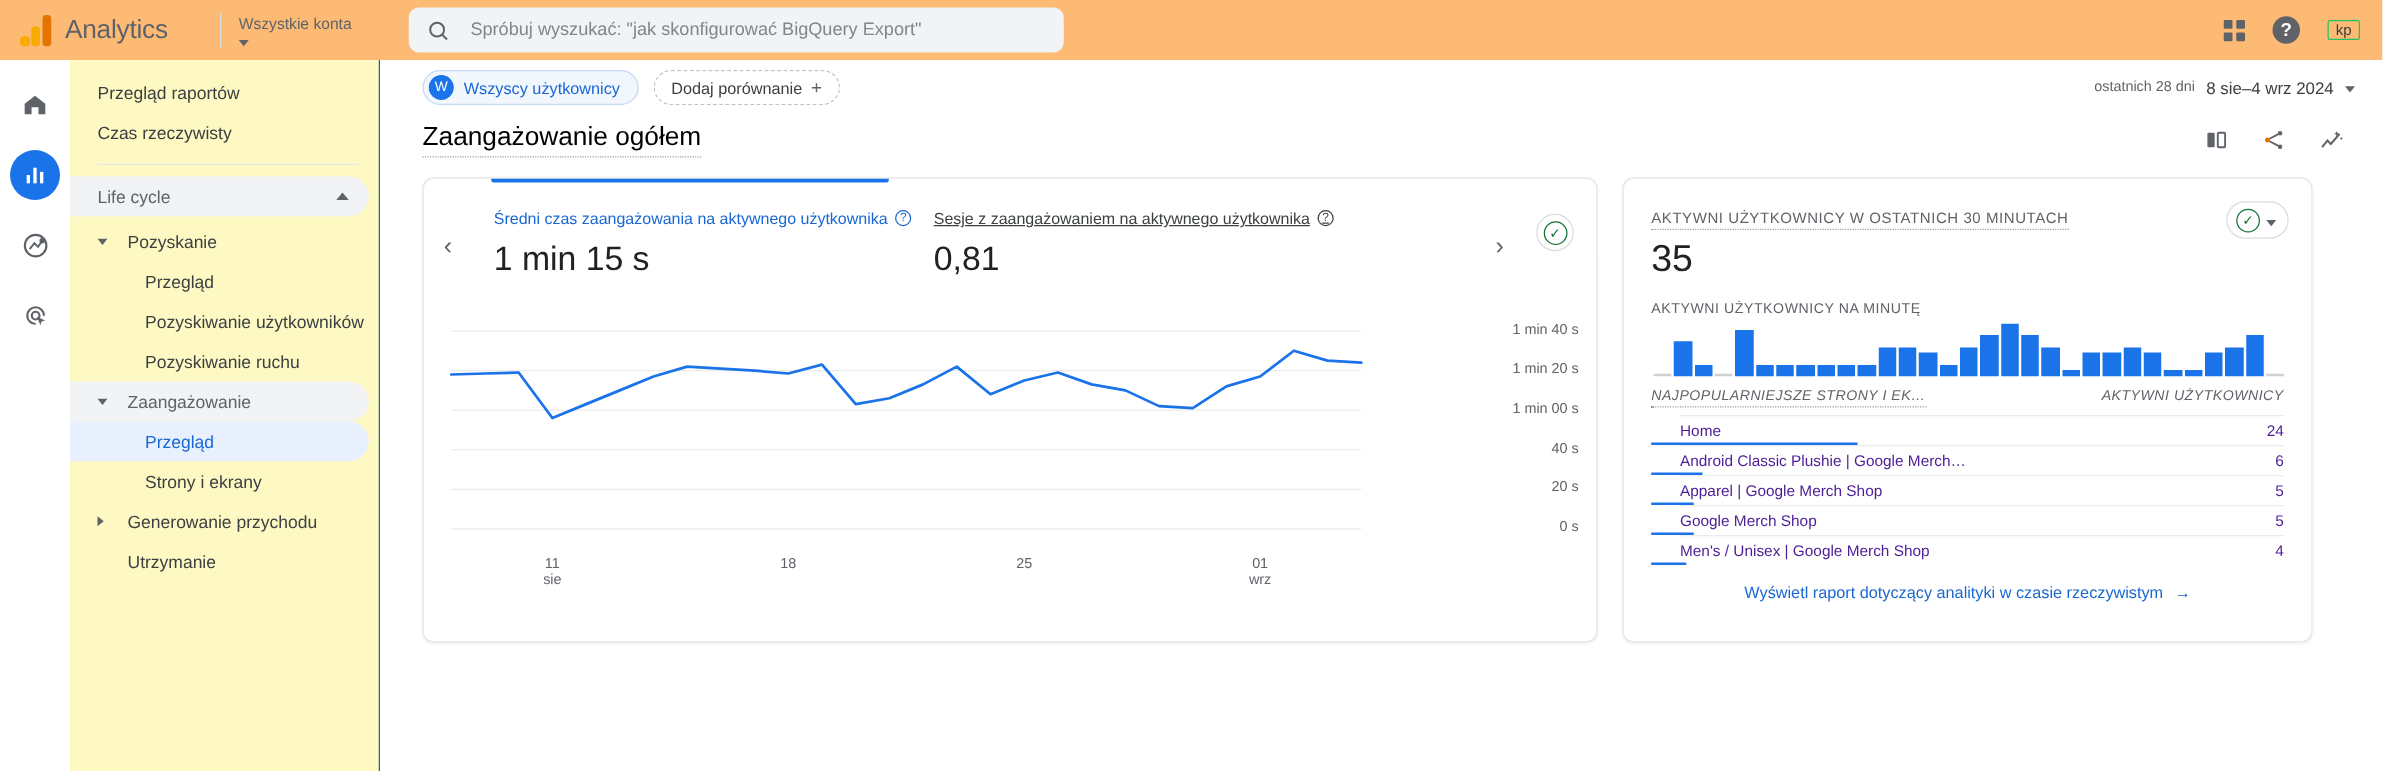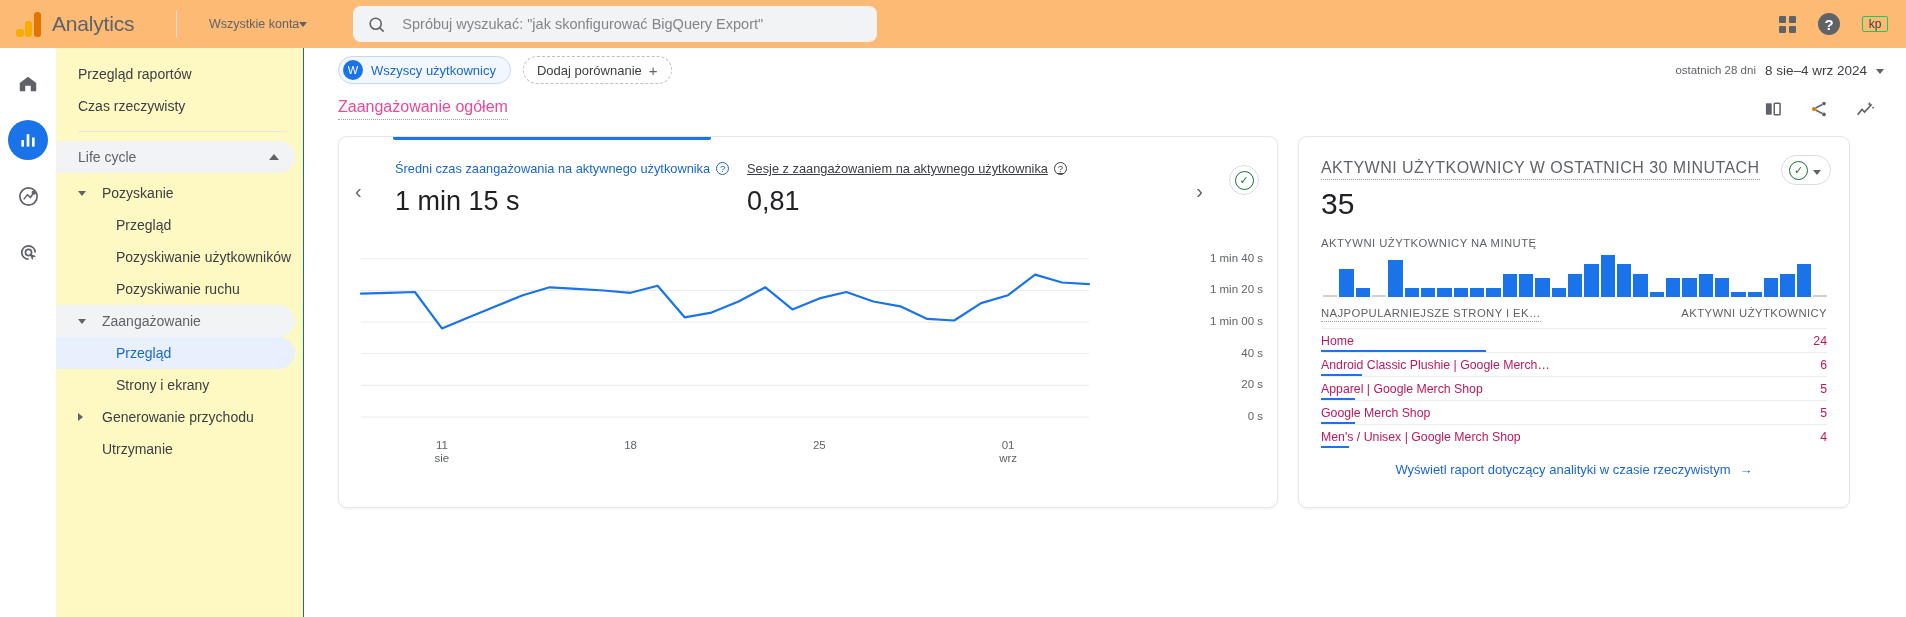--- a/index.html
+++ b/index.html
@@ -20,21 +20,21 @@
   }
   .logo-wrap { display: flex; align-items: center; padding-left: 16px; width: 170px; }
   .ga-logo { width: 26px; height: 26px; position: relative; margin-right: 10px; }
   .ga-logo i { position: absolute; bottom: 0; border-radius: 3px; display: block; }
   .ga-bar2 { left: 9px; width: 7px; height: 16px; background: #f9ab00; }
   .ga-bar3 { left: 18px; width: 7px; height: 25px; background: #e37400; }
   .ga-dot  { left: 0px !important; bottom: 0; width: 8px; height: 8px; border-radius: 50%; background: #f9ab00; }
   .app-title { font-size: 21px; color: #5f6368; letter-spacing: -0.2px; }
 
   .acct-divider { width: 1px; height: 28px; background: #dadce0; margin: 0 14px 0 6px; }
-  .acct-sel { display: flex; flex-direction: row; justify-content: space-between; cursor: pointer; margin-left: 18px; }
+  .acct-sel { display: flex; flex-direction: column; justify-content: space-between; cursor: pointer; }
   .acct-sel .acct-label { font-size: 12.5px; color: #5f6368; line-height: 15px; white-space: nowrap; }
   .caret-dn { width: 0; height: 0; border-left: 4.5px solid transparent; border-right: 4.5px solid transparent;
               border-top: 5px solid #5f6368; margin-top: 5px; }
 
   .searchbox {
     margin-left: 46px; width: 524px; height: 36px;
     background: #f1f3f4; border-radius: 8px;
     display: flex; align-items: center; padding: 0 14px; cursor: text;
   }
   .search-ph { font-size: 14.5px; color: #80868b; margin-left: 16px; white-space: nowrap; }
@@ -96,21 +96,21 @@
     padding: 0 13px; font-size: 13px; cursor: pointer; margin-left: 12px;
     border: 1px dashed #bdc1c6; color: #3c4043; background: #fff;
   }
   .plus { font-size: 15px; color: #5f6368; line-height: 1; }
 
   .daterange { margin-left: auto; display: flex; align-items: center; gap: 9px; cursor: pointer; }
   .dr-sub { font-size: 11.5px; color: #5f6368; }
   .dr-main { font-size: 13.5px; color: #3c4043; }
 
   .titlerow { display: flex; align-items: center; padding: 6px 22px 0 34px; }
-  .page-title { font-size: 16px; color: #ec4899; border-bottom: 1px dotted #9aa0a6; padding-bottom: 3px; }
+  .page-title { font-size: 21px; color: #000000; border-bottom: 1px dotted #9aa0a6; padding-bottom: 3px; }
   .title-actions { margin-left: auto; display: flex; align-items: center; gap: 26px; padding-right: 8px; }
   .ico-btn { cursor: pointer; color: #5f6368; display: flex; align-items: center; }
 
   
   .cards { display: flex; gap: 20px; padding: 16px 22px 0 34px; align-items: flex-start; }
 
   .card {
     background: #fff; border: 1px solid #e4e6e8; border-radius: 9px;
     position: relative; box-shadow: 0 1px 2px rgba(60,64,67,.08);
   }
@@ -145,37 +145,37 @@
                   color: #137333; display: flex; align-items: center; justify-content: center; font-size: 11px; }
 
   
   .chart-area { position: relative; margin: 18px 0 0 0; height: 230px; }
   .chart-svg { display: block; }
   .ylab { position: absolute; right: 14px; font-size: 11.5px; color: #5f6368; text-align: right; }
   .xlab { position: absolute; font-size: 11.5px; color: #5f6368; text-align: center; line-height: 13px; }
 
   
   .rt-head { padding: 22px 22px 0 22px; position: relative; }
-  .rt-label { font-size: 16px; color: #5f6368; letter-spacing: .45px;
+  .rt-label { font-size: 12px; color: #5f6368; letter-spacing: .45px;
               border-bottom: 1px dotted #9aa0a6; display: inline-block; padding-bottom: 2px; }
   .rt-value { font-size: 30px; color: #202124; margin-top: 7px; }
   .rt-pill { position: absolute; right: 18px; top: 18px; height: 30px; border-radius: 15px;
              border: 1px solid #dadce0; display: flex; align-items: center; gap: 5px;
              padding: 0 9px 0 7px; cursor: pointer; }
   .rt-sub { font-size: 11.3px; color: #5f6368; letter-spacing: .45px; padding: 16px 22px 0 22px; }
 
   .bars { display: flex; align-items: flex-end; gap: 2px; height: 48px; padding: 6px 22px 0 24px; }
   .bar { flex: 1; background: #1a73e8; min-height: 2px; }
 
   .tbl-head { display: flex; justify-content: space-between; padding: 10px 22px 6px 22px;
-              font-size: 11.3px; color: #5f6368; letter-spacing: .4px; }
+              font-size: 11.3px; color: #5f6368; letter-spacing: .4px; font-style: italic; }
   .tbl-head .th-l { border-bottom: 1px dotted #9aa0a6; padding-bottom: 2px; }
   .tbl-row { padding: 0 22px; position: relative; }
   .tbl-row-inner { display: flex; justify-content: space-between; align-items: center;
-                   border-top: 1px solid #ececec; height: 24px; font-size: 12.3px; color: #be185d; }
+                   border-top: 1px solid #ececec; height: 24px; font-size: 12.3px; color: #4c1d95; margin-left: 23px; }
   .tbl-row:first-of-type .tbl-row-inner { border-top: 1px solid #ececec; }
   .row-bar { position: absolute; left: 22px; bottom: 0; height: 2.5px; background: #1a73e8; }
   .rt-foot { display: flex; align-items: center; justify-content: center; gap: 9px;
              padding-top: 14px; font-size: 13px; color: #1967d2; cursor: pointer; }
 </style>
 </head>
 <body>
 
 <div class="topbar">
   <div class="logo-wrap">

